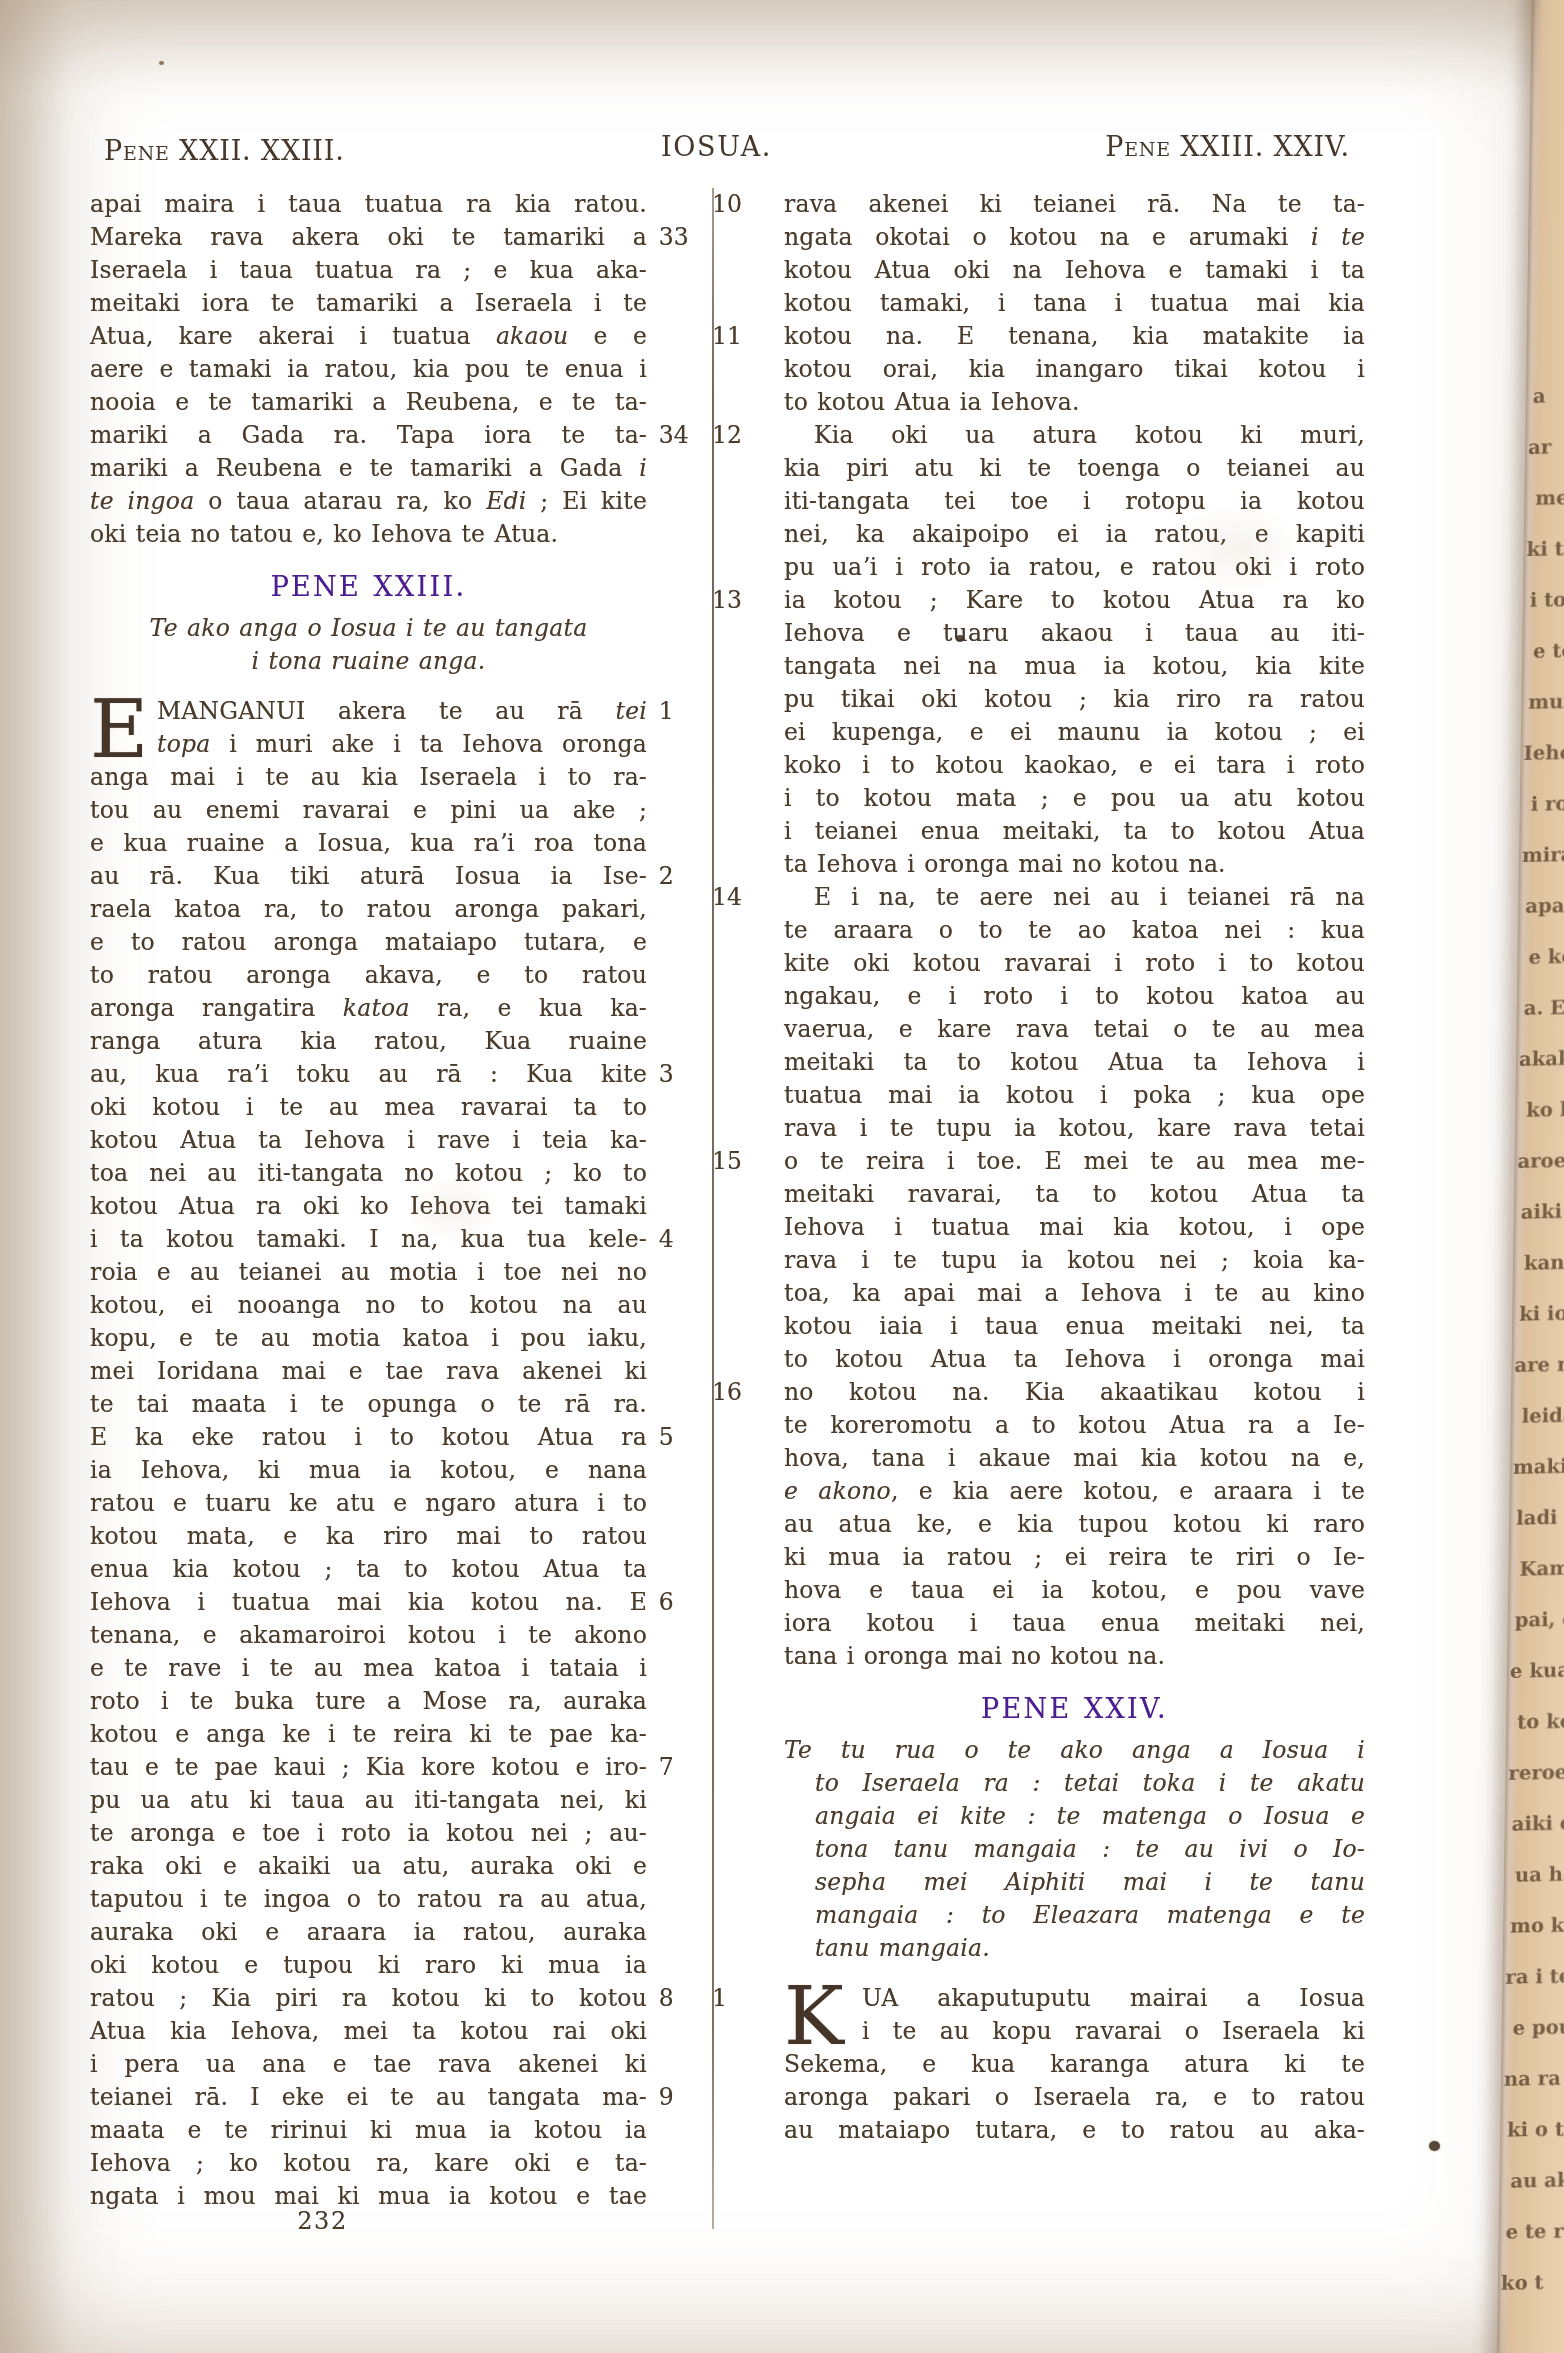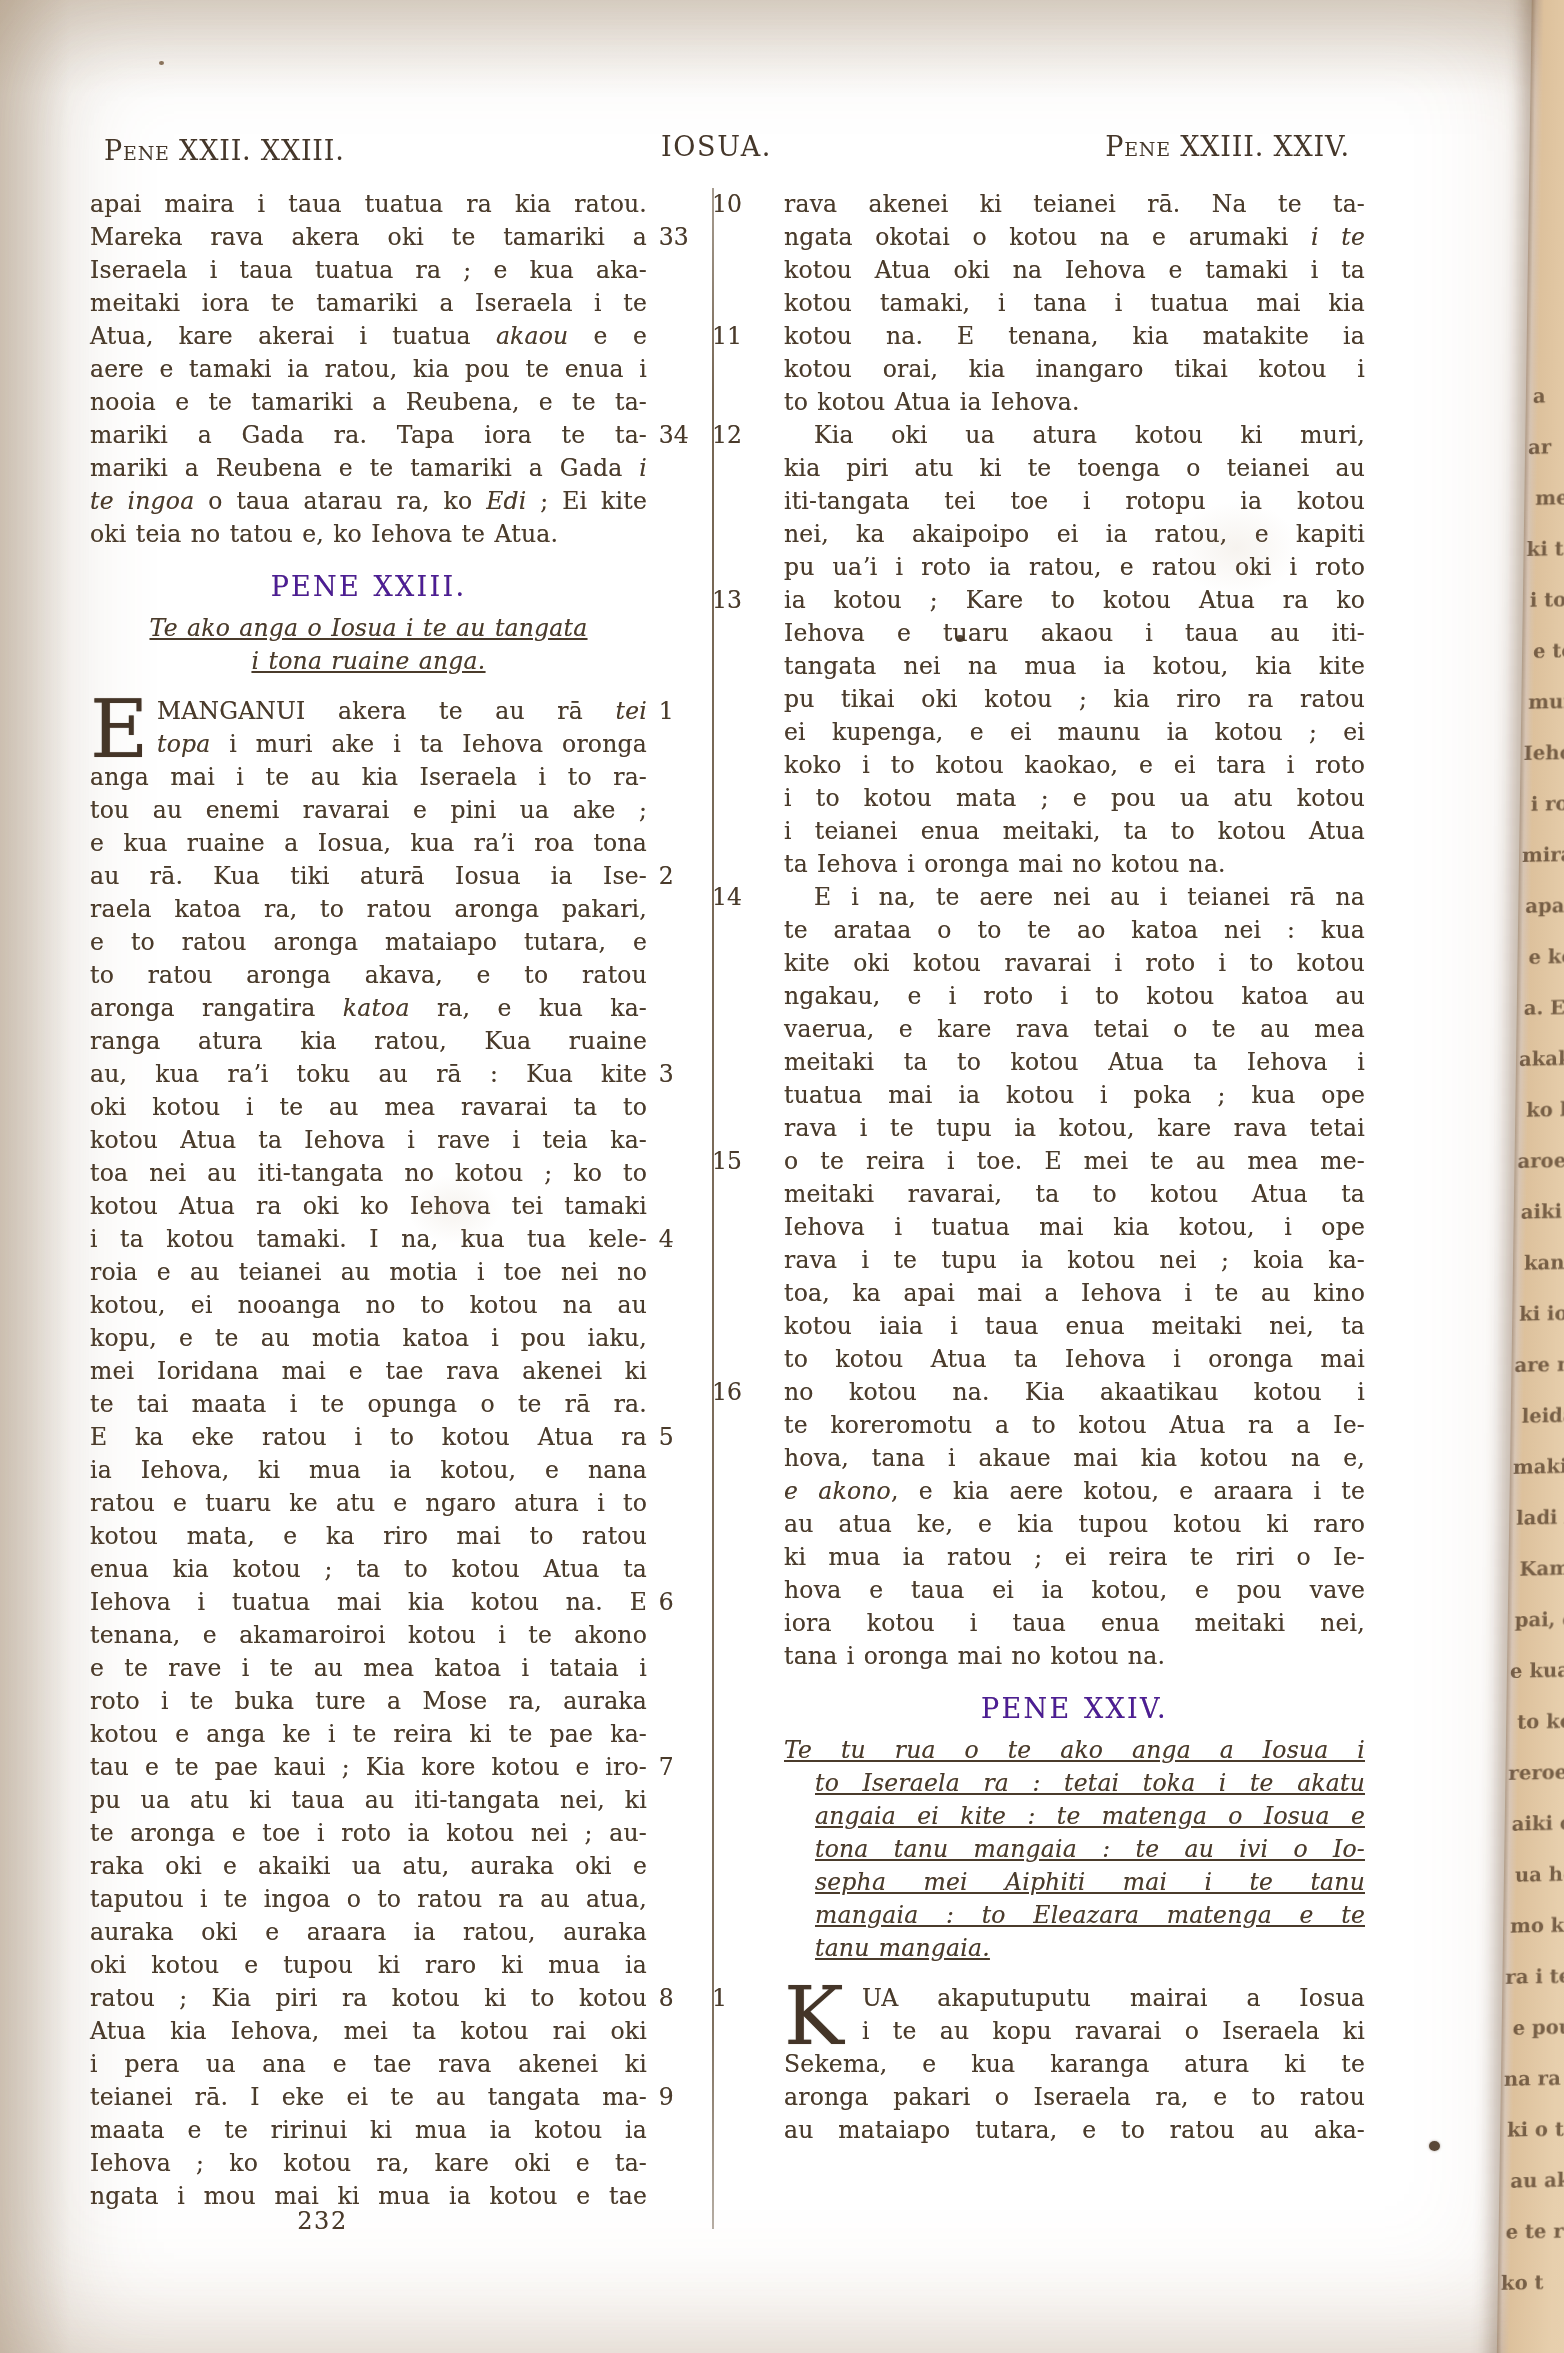--- a/index.html
+++ b/index.html
@@ -44,21 +44,21 @@
   .bline.short{text-align-last:left;}
   .bline.ind{text-indent:30px;}
   .vnum{position:absolute;top:0;width:55px;line-height:33px;text-align:right;
     text-indent:0;font-size:23.5px;letter-spacing:0;}
   .col-left .vnum{left:calc(100% + 11.7px);}
   .col-right .vnum{right:calc(100% + 17px);text-align:right;}
 
   .chap-head{text-align:center;font-size:27px;letter-spacing:2.3px;line-height:34px;
     margin:19px 0 7.8px;color:#4c1d95;text-shadow:0 0 0.5px rgba(68,54,42,.5);}
 
-  .summary{font-style:italic;margin:7px 0 17px;text-decoration:underline;}
+  .summary{font-style:italic;margin:7px 0 17px;}
   .summary .sline{height:33px;line-height:33px;text-shadow:0 0 0.5px rgba(74,59,43,.5);}
   .summary.center .sline{text-align:center;}
   .summary.hang .sline{text-align:justify;text-align-last:justify;}
   .summary.hang .sline.hangind{padding-left:31px;}
   .summary.hang .sline.short{text-align-last:left;}
 
   .para{position:relative;}
   .para.drop{position:relative;}
   .dropcap{position:absolute;left:0;top:3.1px;font-size:80px;line-height:63px;color:#443528;
     text-shadow:0 0 0.8px rgba(68,53,40,.6);}
@@ -186,21 +186,21 @@
       <div class="bline"><span class="vnum">13</span>ia kotou ;  Kare to kotou Atua ra ko</div>
       <div class="bline">Iehova e tuaru akaou i taua au iti-</div>
       <div class="bline">tangata nei na mua ia kotou, kia kite</div>
       <div class="bline">pu tikai oki kotou ; kia riro ra ratou</div>
       <div class="bline">ei kupenga, e ei maunu ia kotou ; ei</div>
       <div class="bline">koko i to kotou kaokao, e ei tara i roto</div>
       <div class="bline">i to kotou mata ; e pou ua atu kotou</div>
       <div class="bline">i teianei enua meitaki, ta to kotou Atua</div>
       <div class="bline short">ta Iehova i oronga mai no kotou na.</div>
       <div class="bline ind"><span class="vnum">14</span>E i na, te aere nei au i teianei rā na</div>
-      <div class="bline">te arataa o to te ao katoa nei :  kua</div>
+      <div class="bline">te araara o to te ao katoa nei :  kua</div>
       <div class="bline">kite oki kotou ravarai i roto i to kotou</div>
       <div class="bline">ngakau, e i roto i to kotou katoa au</div>
       <div class="bline">vaerua, e kare rava tetai o te au mea</div>
       <div class="bline">meitaki ta to kotou Atua ta Iehova i</div>
       <div class="bline">tuatua mai ia kotou i poka ; kua ope</div>
       <div class="bline">rava i te tupu ia kotou, kare rava tetai</div>
       <div class="bline"><span class="vnum">15</span>o te reira i toe.  E mei te au mea me-</div>
       <div class="bline">meitaki ravarai, ta to kotou Atua ta</div>
       <div class="bline">Iehova i tuatua mai kia kotou, i ope</div>
       <div class="bline">rava i te tupu ia kotou nei ; koia ka-</div>

